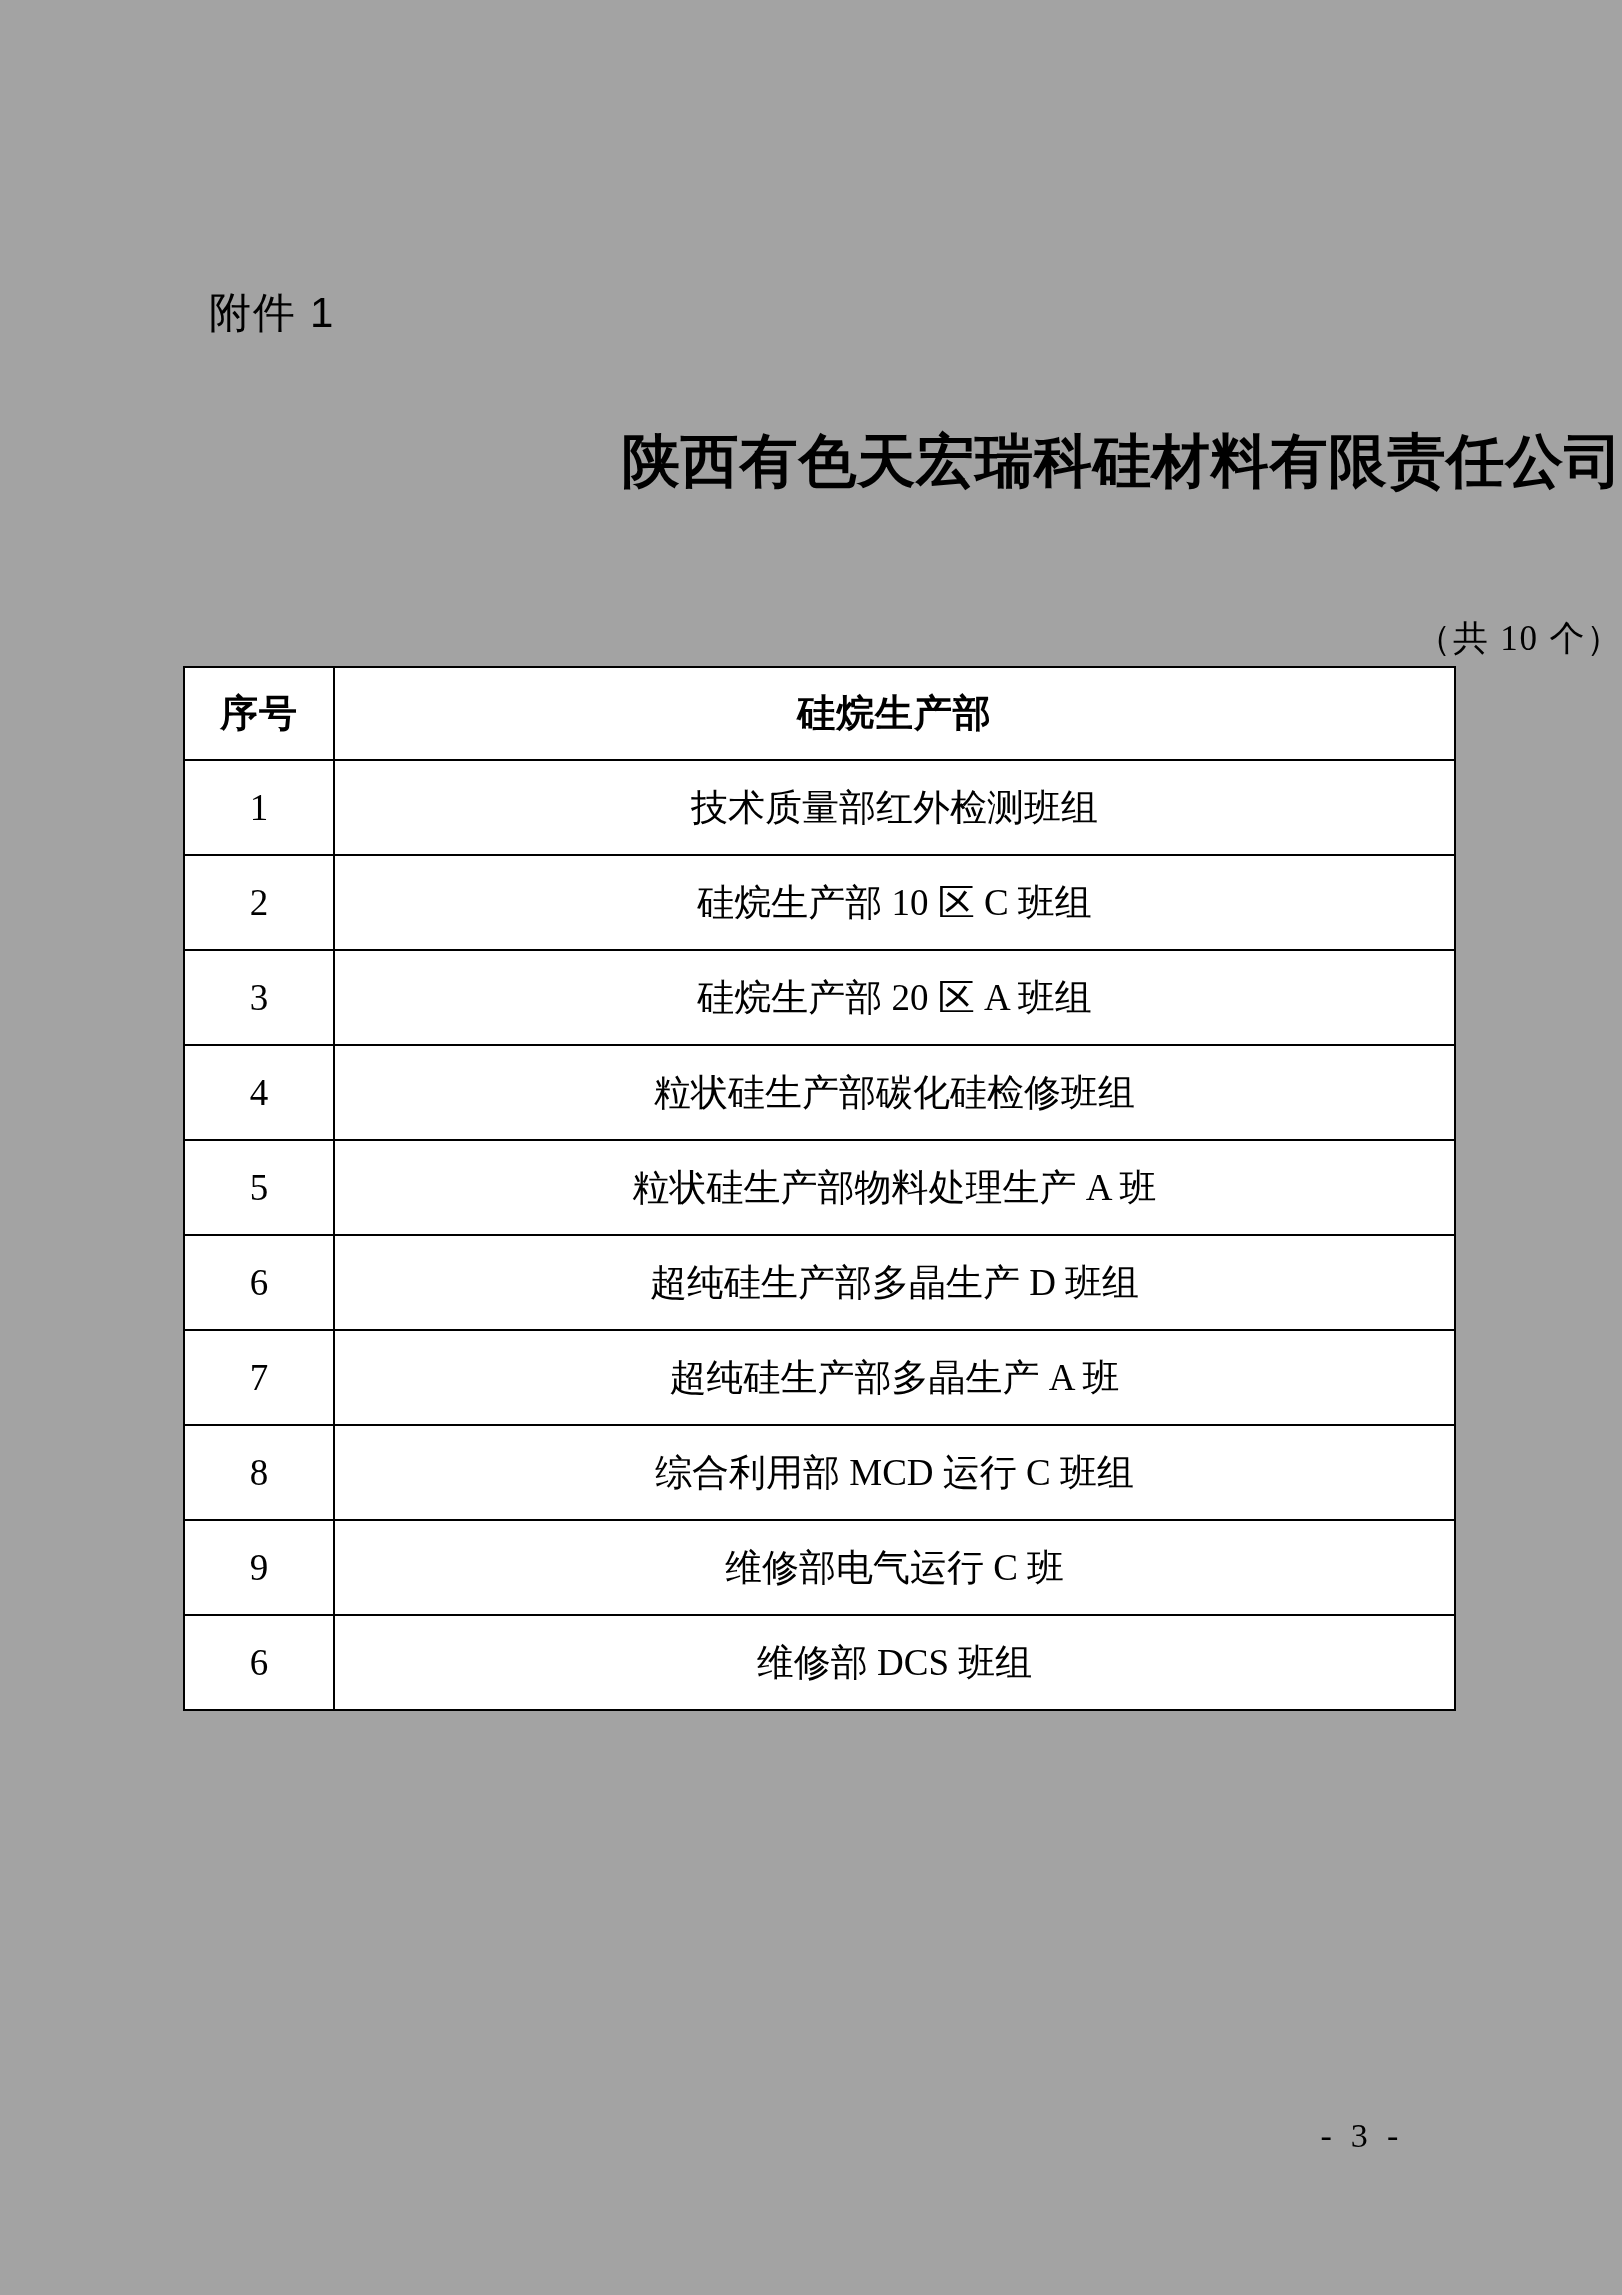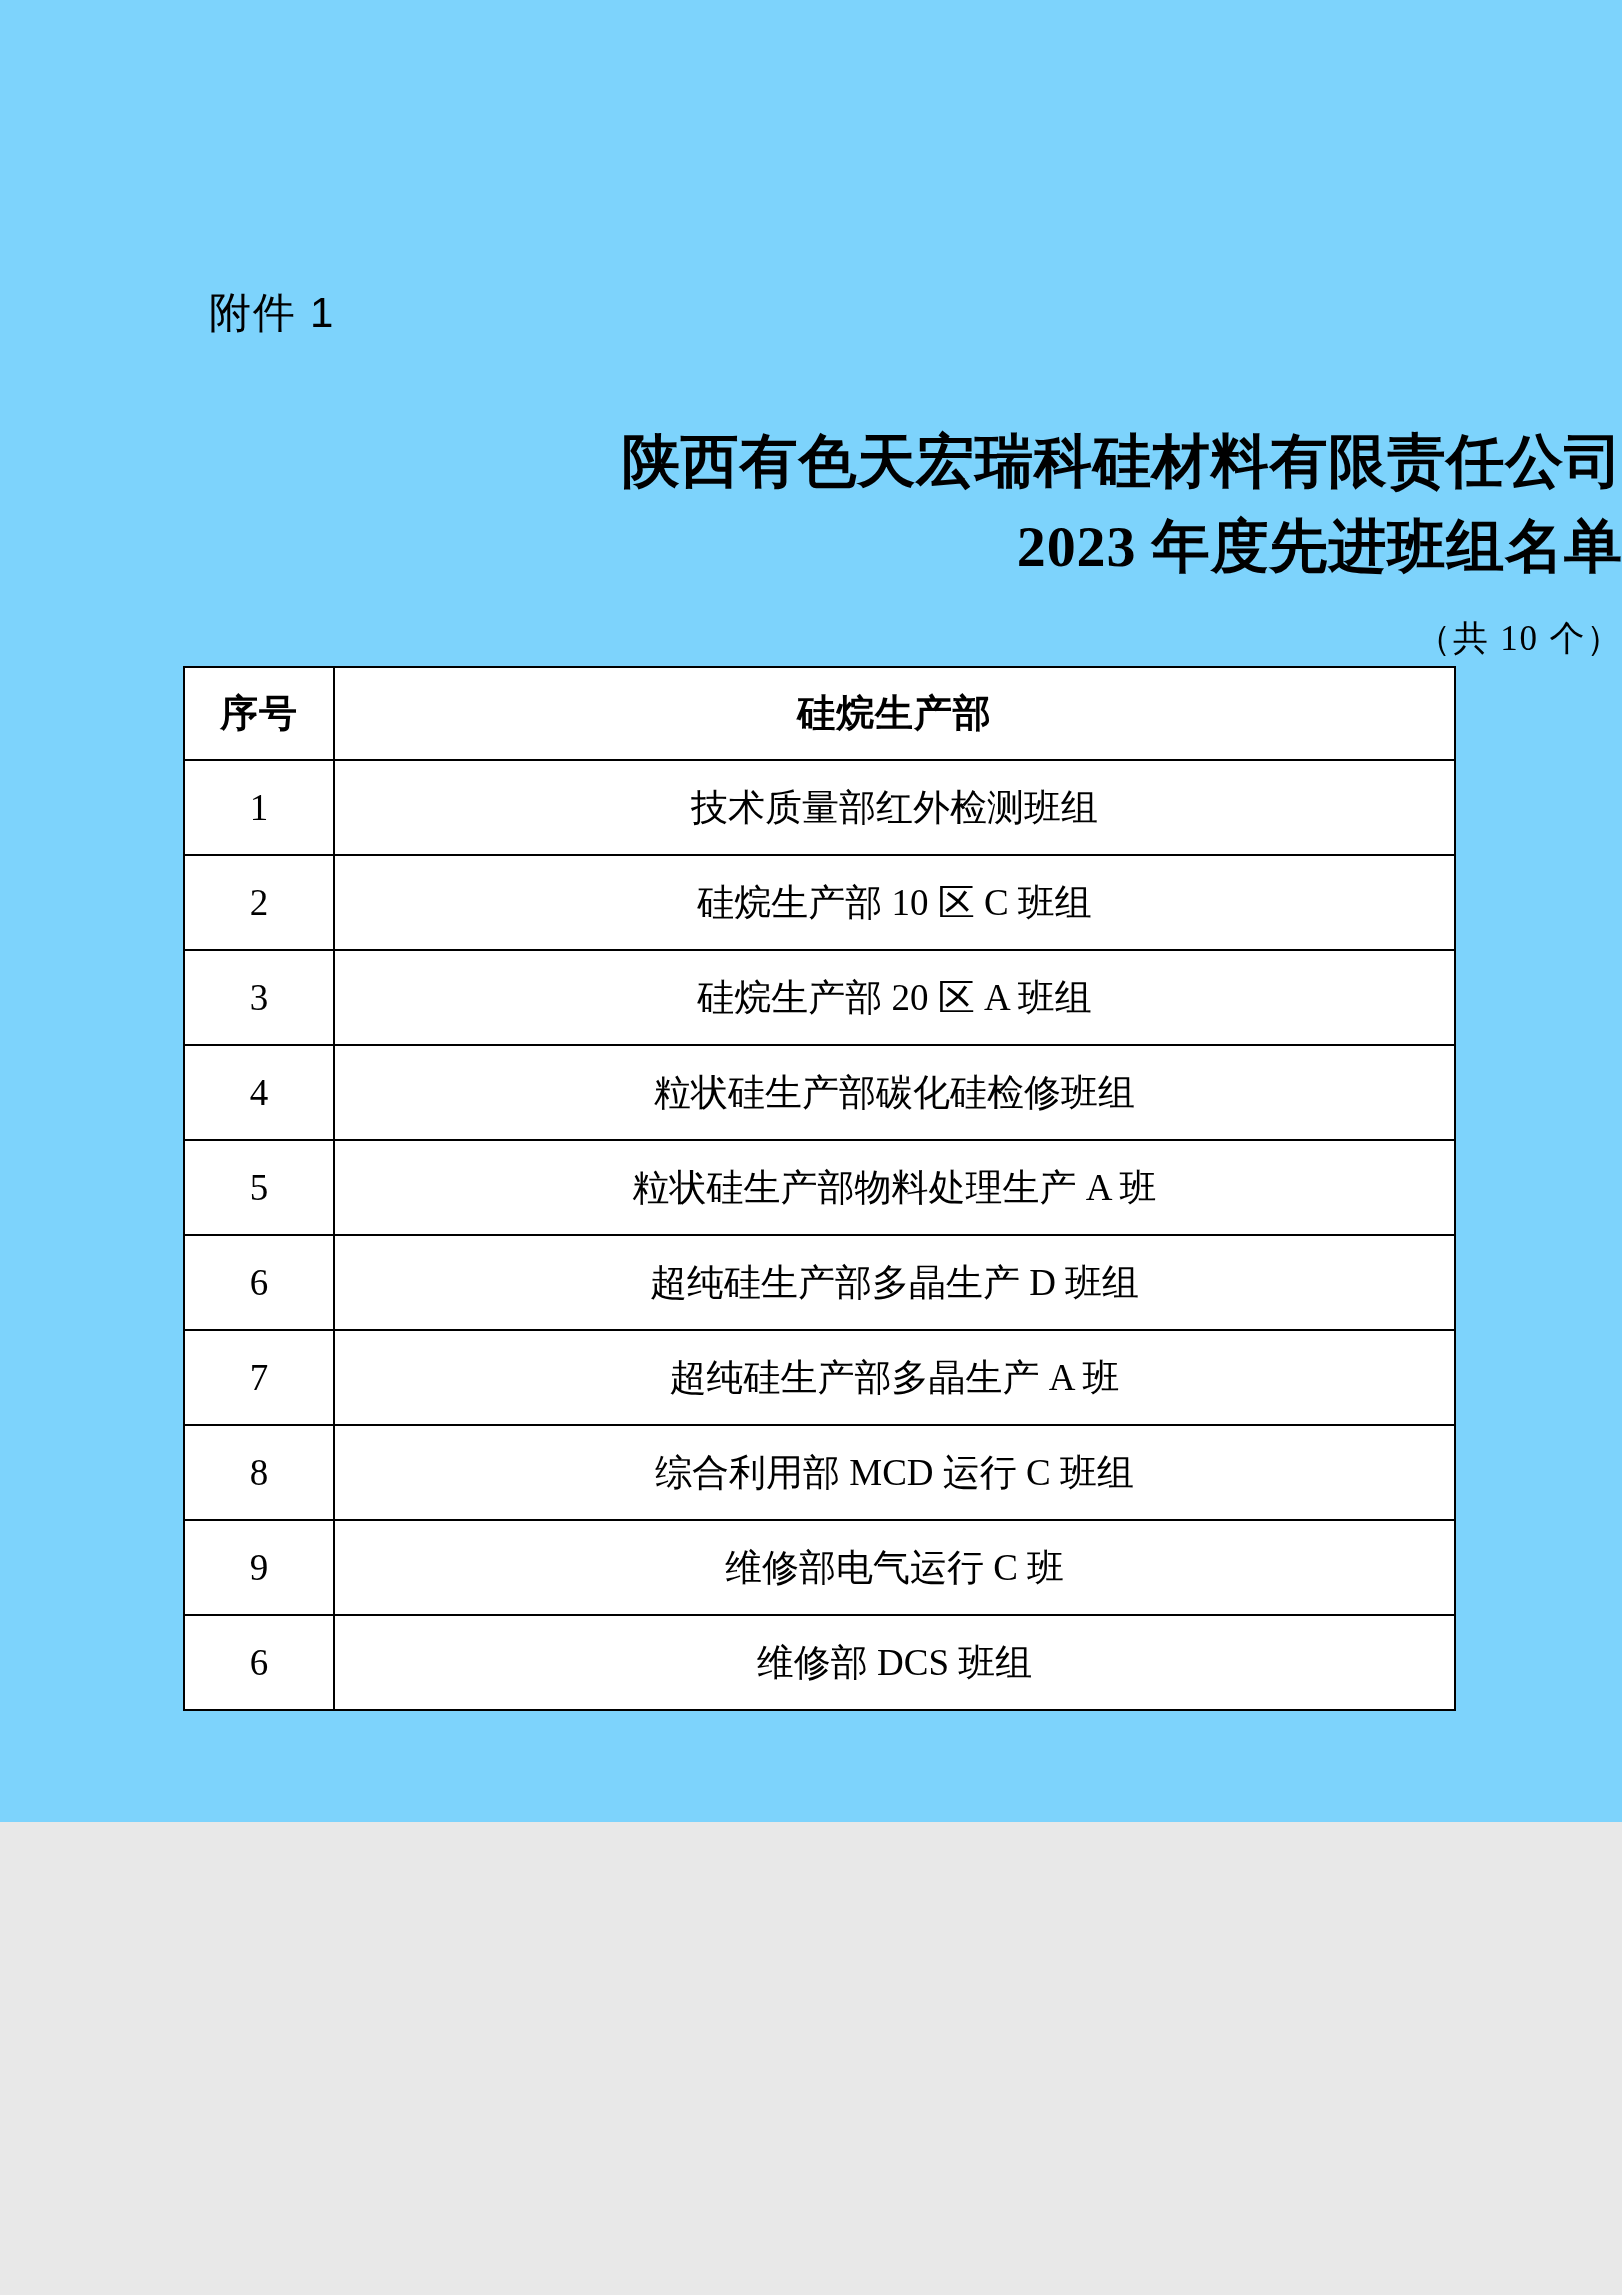--- a/index.html
+++ b/index.html
@@ -2,22 +2,22 @@
 <html style="font-size:14px"><head>
 <meta charset="utf-8">
 <style>
   * { margin: 0; padding: 0; box-sizing: border-box; }
   html, body { background: #e8e8e8; }
   body { font-family: "Liberation Serif", serif; }
 
   .page {
     position: relative;
     width: 1623px;
-    height: 1822px;
-    background: #7dd3fc;
+    height: 2295px;
+    background: #a3a3a3;
     color: #000000;
     overflow: hidden;
     margin: 0 auto;
   }
 
   .attachment-label {
     position: absolute;
     left: 209px;
     top: 285px;
     font-family: "Liberation Sans", sans-serif;
@@ -96,21 +96,20 @@
 </style>
 </head>
 <body>
 
 <div class="page">
 
   <div class="attachment-label">附件 1</div>
 
   <div class="title-block">
     <div>陕西有色天宏瑞科硅材料有限责任公司</div>
-    <div>2023 年度先进班组名单</div>
   </div>
 
   <div class="subtitle">（共 10 个）</div>
 
   <table class="doc-table">
     <thead>
       <tr>
         <th class="col-no">序号</th>
         <th class="col-name">硅烷生产部</th>
       </tr>

